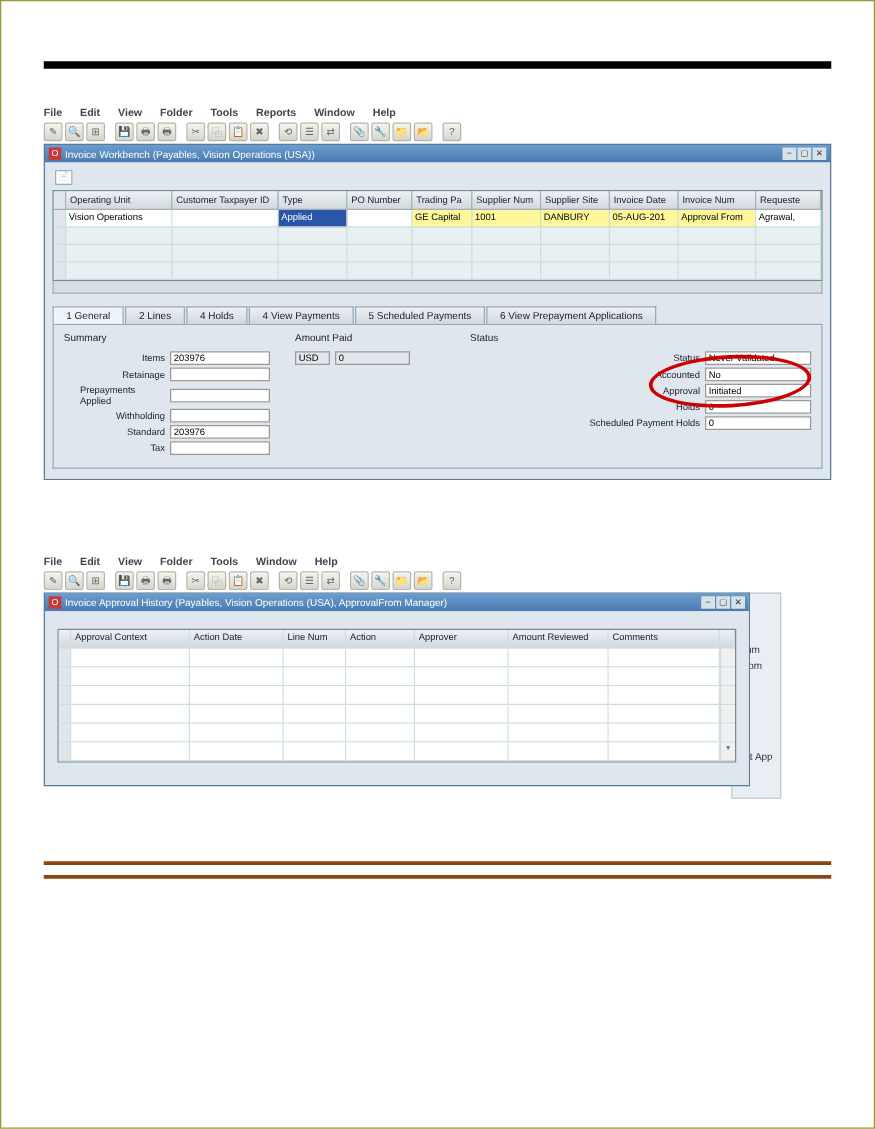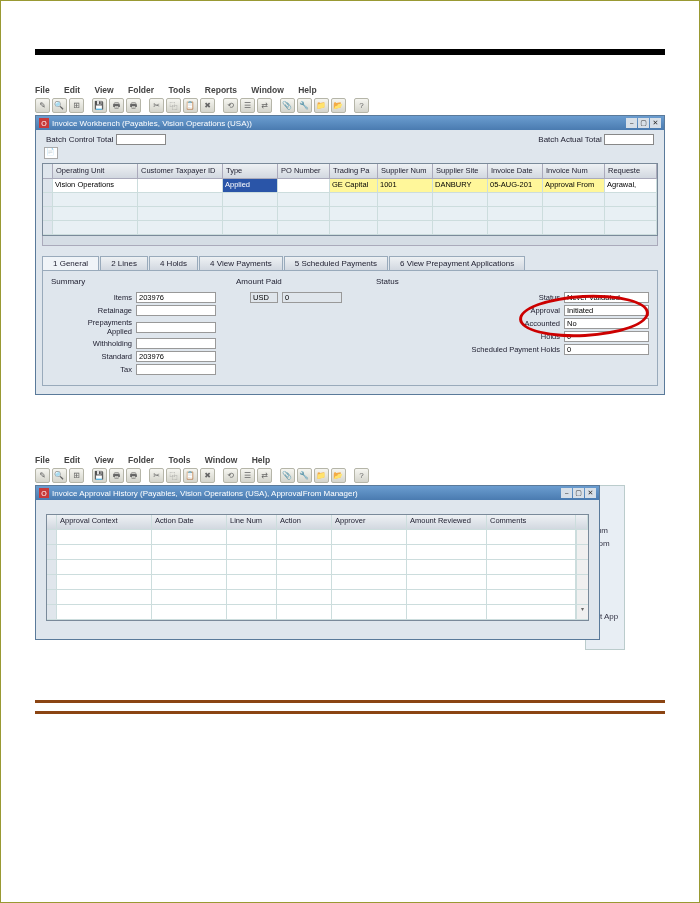--- a/index.html
+++ b/index.html
@@ -100,21 +100,21 @@
     font-size: 8px;
     margin-right: 1px;
     cursor: pointer;
     color: #223;
   }
   .tab.active { background: #f0f4f8; }
   .detail-pane { background: #dfe6ed; border: 1px solid #9ab; border-top: none; padding: 6px 8px 10px 8px; display: flex; gap: 20px; position: relative; }
   .dp-col { display: flex; flex-direction: column; gap: 2px; }
   .dp-title { font-size: 8px; color: #223; margin-bottom: 4px; }
   .dp-field { display: flex; align-items: center; justify-content: flex-end; gap: 4px; font-size: 7.5px; color: #223; }
-  .dp-field label { text-align: right; margin-left: 13px; }
+  .dp-field label { text-align: left; margin-left: 13px; }
   .dp-field input { height: 11px; font-size: 7.5px; padding: 0 2px; background: #fff; border: 1px solid #999; }
   .red-ellipse {
     position: absolute;
     border: 3px solid #c00;
     border-radius: 50%;
     width: 130px; height: 42px;
     right: 8px; top: 24px;
     pointer-events: none;
     transform: rotate(-3deg);
   }
@@ -185,24 +185,20 @@
   <div class="oracle-window">
     <div class="titlebar">
       <div class="close-sq">O</div>
       <span>Invoice Workbench (Payables, Vision Operations (USA))</span>
       <div class="spacer"></div>
       <div class="winbtn">−</div>
       <div class="winbtn">▢</div>
       <div class="winbtn">✕</div>
     </div>
     <div class="win-body">
-      <div class="batch-row">
-        <div><span>Batch Control Total</span> <input style=""></div>
-        <div><span>Batch Actual Total</span> <input style=""></div>
-      </div>
       <div class="tiny-icon">📄</div>
 
       <div class="grid">
         <div class="grid-head">
           <div class="gc sel-col"></div>
           <div class="gc" style="width:85px">Operating Unit</div>
           <div class="gc" style="width:85px">Customer Taxpayer ID</div>
           <div class="gc" style="width:55px">Type</div>
           <div class="gc" style="width:52px">PO Number</div>
           <div class="gc" style="width:48px">Trading Pa</div>
@@ -301,39 +297,39 @@
               <input style="width: 80px;" value="203976">
             </div>
           <div class="dp-field">
               <label>Tax</label>
               <input style="width: 80px;">
             </div>
         </div>
 
         <div class="dp-col" style="width:120px">
           <div class="dp-title">Amount Paid</div>
-          <div class="dp-field" style="justify-content:center">
+          <div class="dp-field" style="justify-content:flex-start">
             <input style="width: 28px; background: rgb(224, 230, 236);" value="USD">
             <input style="width: 60px; background: rgb(224, 230, 236);" value="0">
           </div>
         </div>
 
         <div class="dp-col" style="flex:1">
           <div class="dp-title">Status</div>
           <div class="dp-field">
               <label>Status</label>
               <input style="width: 85px;" value="Never Validated">
             </div>
           <div class="dp-field">
+              <label>Accounted</label>
+              <input style="width: 85px;" value="No">
+            </div>
+          <div class="dp-field">
               <label>Approval</label>
               <input style="width: 85px;" value="Initiated">
-            </div>
-          <div class="dp-field">
-              <label>Accounted</label>
-              <input style="width: 85px;" value="No">
             </div>
           <div class="dp-field">
               <label>Holds</label>
               <input style="width: 85px;" value="0">
             </div>
           <div class="dp-field">
               <label>Scheduled Payment Holds</label>
               <input style="width: 85px;" value="0">
             </div>
         </div>

